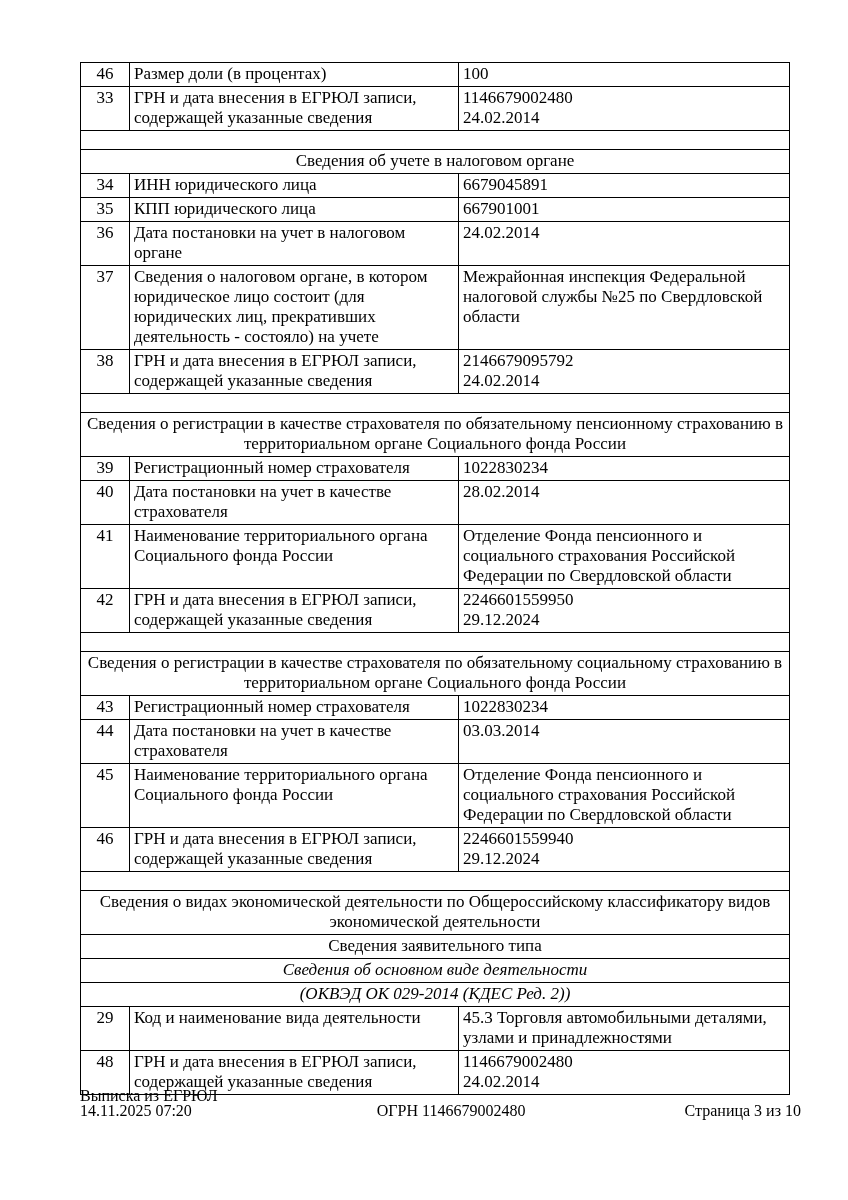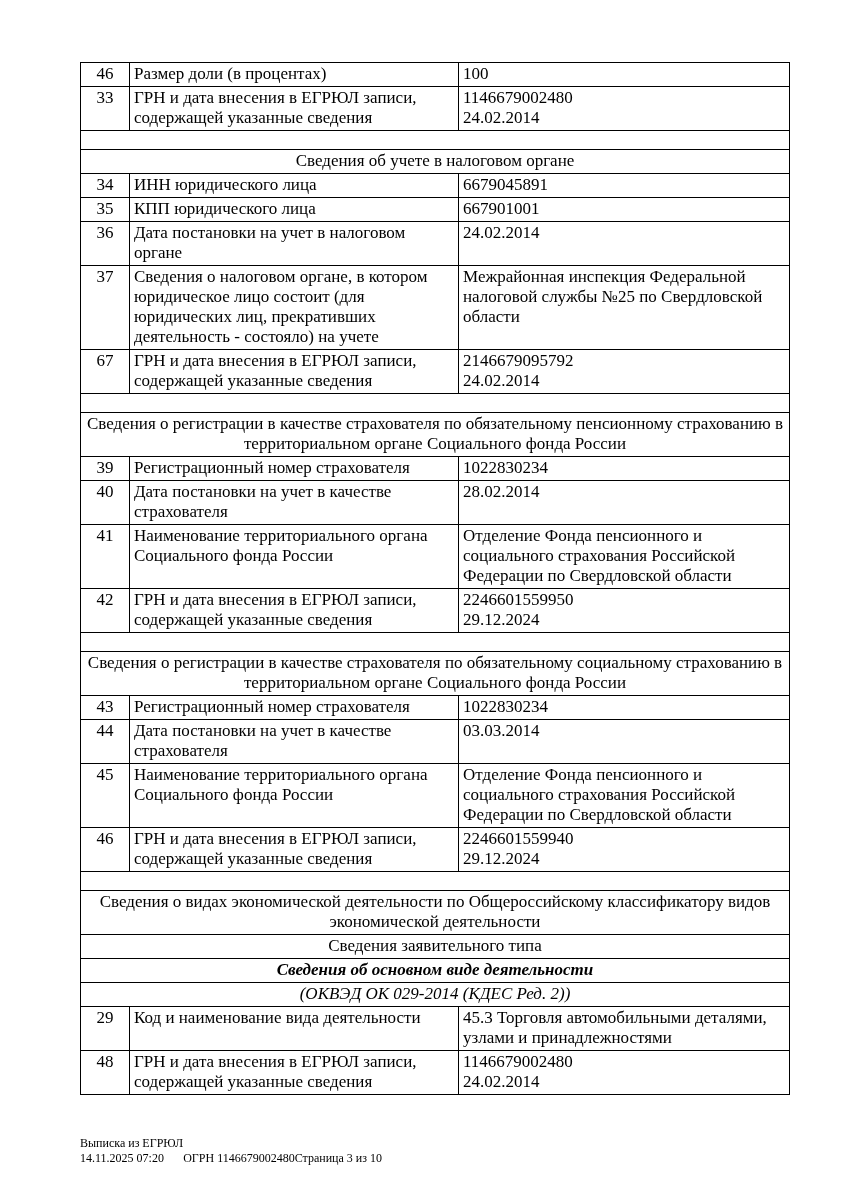--- a/index.html
+++ b/index.html
@@ -44,36 +44,37 @@
     padding: 0;
   }
   td.hdr {
     text-align: center;
     font-weight: normal;
     padding-top: 1px;
     padding-bottom: 1px;
   }
   td.hdr.bold-italic {
     font-style: italic;
-    font-weight: bold;
+    font-weight: normal;
     margin-left: 17px;
   }
   td.hdr.italic {
     font-style: italic;
     font-weight: normal;
   }
   .val-line { display: block; }
   .page-footer {
     position: absolute;
     left: 80px;
-    top: 1136px;
+    top: 1088px;
     width: 721px;
     display: flex;
+    justify-content: space-between;
     align-items: flex-end;
-    font-size: 12px;
+    font-size: 16px;
     line-height: 15px;
   }
   .footer-left { text-align: left; }
   .footer-center { text-align: center; }
   .footer-right { text-align: right; }
 </style>
 </head>
 <body>
 
 <div class="table-wrap">
@@ -127,21 +128,21 @@
           </td>
         </tr>
         <tr>
           <td class="num">37</td>
           <td>Сведения о налоговом органе, в котором юридическое лицо состоит (для юридических лиц, прекративших деятельность - состояло) на учете</td>
           <td>
             <span class="val-line">Межрайонная инспекция Федеральной налоговой службы №25 по Свердловской области</span>
           </td>
         </tr>
         <tr>
-          <td class="num">67</td>
+          <td class="num">38</td>
           <td>ГРН и дата внесения в ЕГРЮЛ записи, содержащей указанные сведения</td>
           <td>
             <span class="val-line">2146679095792</span>
             <span class="val-line">24.02.2014</span>
           </td>
         </tr>
         <tr>
           <td colspan="3" class="spacer-cell"></td>
         </tr>
         <tr>

